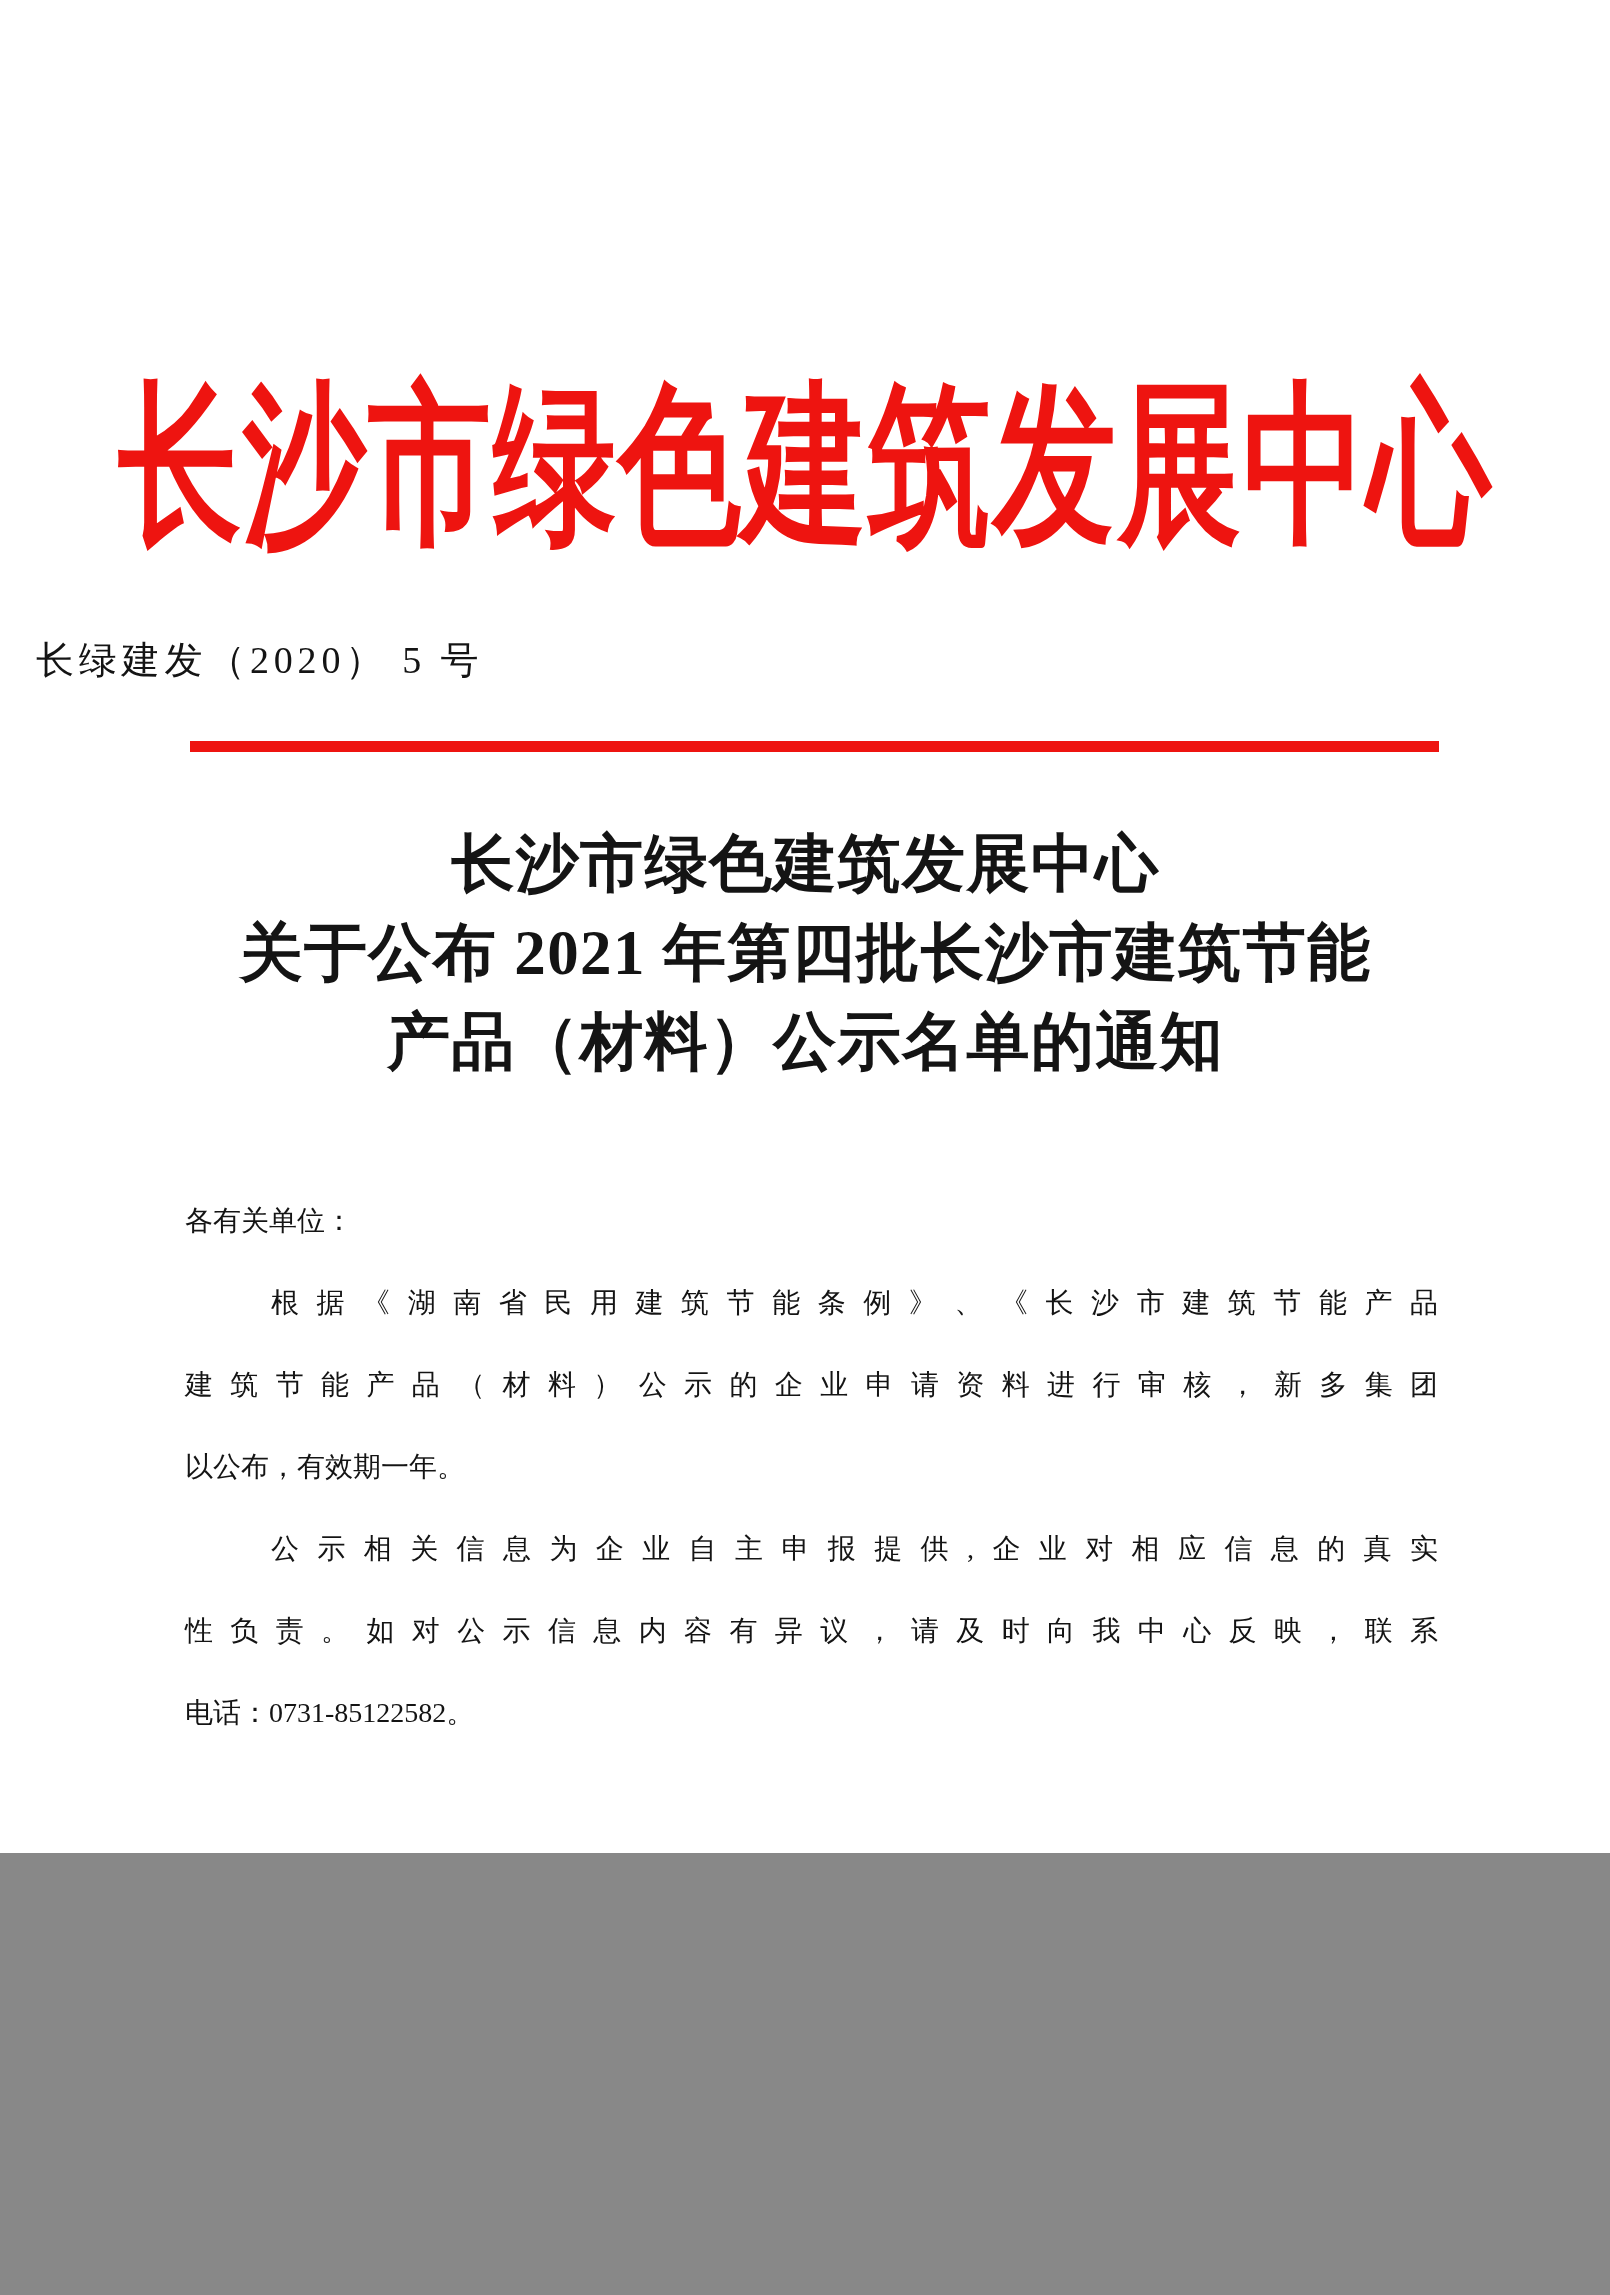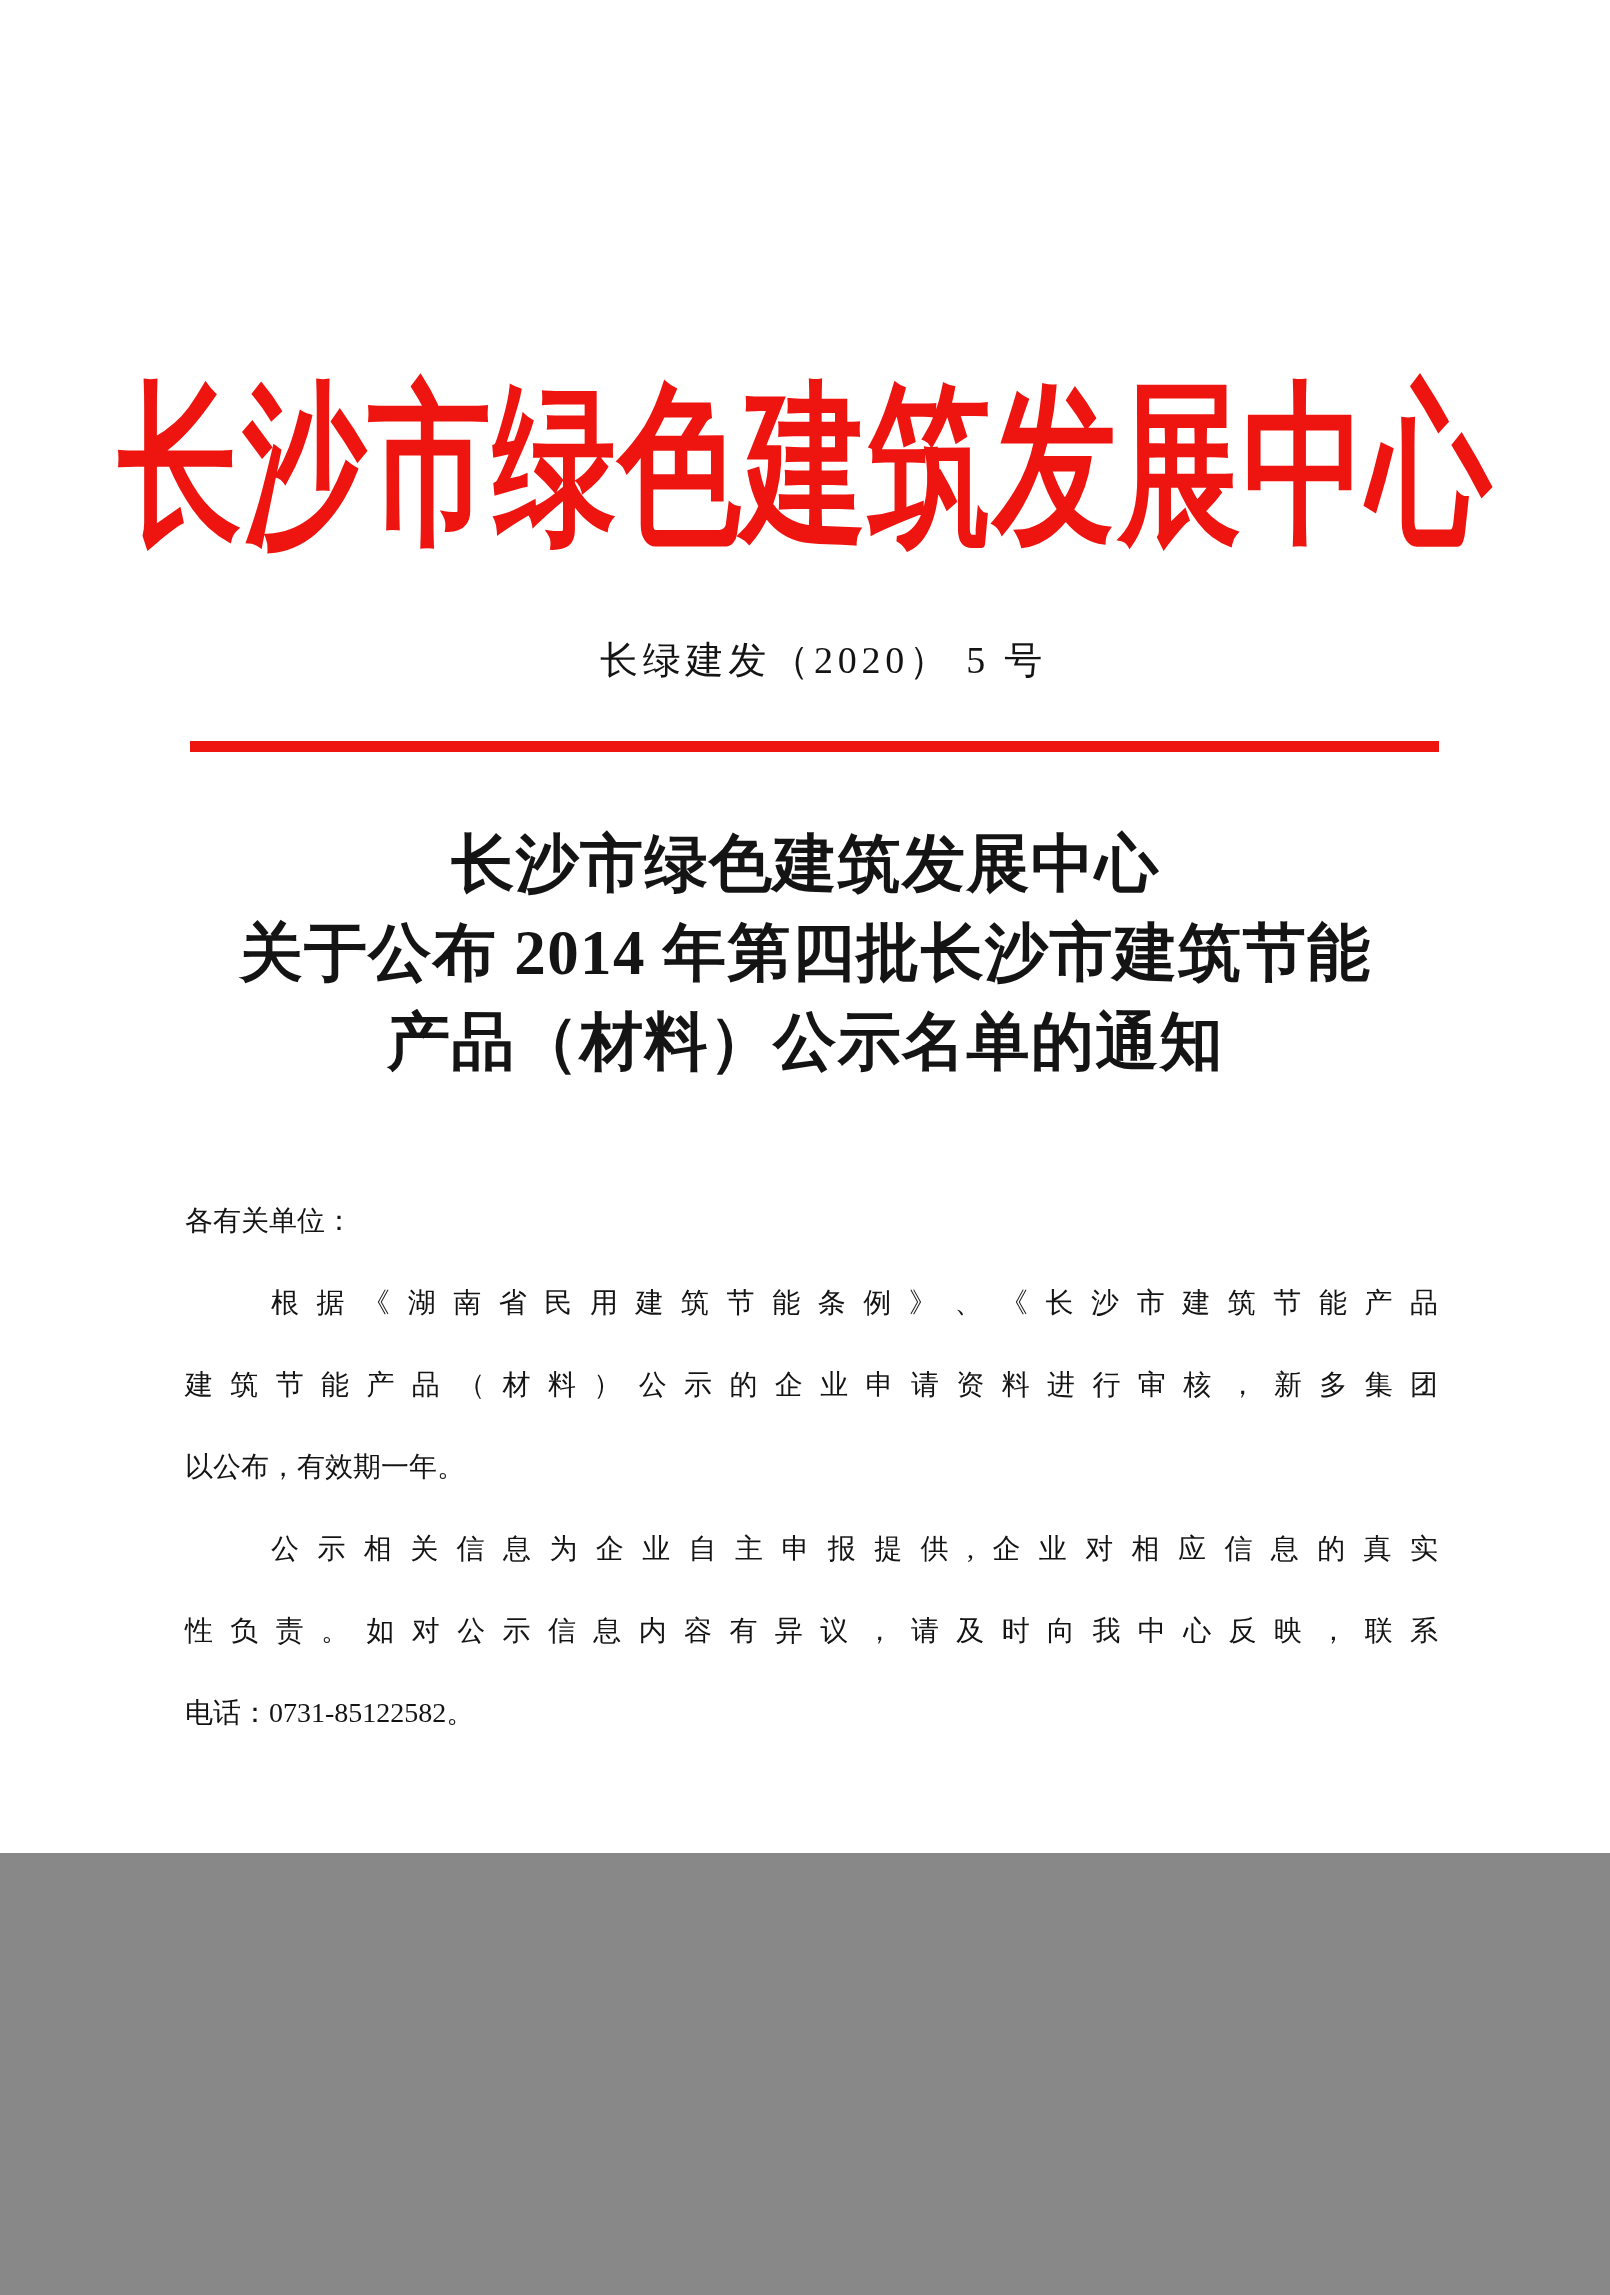--- a/index.html
+++ b/index.html
@@ -23,21 +23,21 @@
     letter-spacing:2px;
     white-space:nowrap;
     color:var(--accent-red,#ee1410);
     transform:scaleY(1.42);
     transform-origin:center top;
   }
   
   .doc-number{
     position:absolute;
     top:638px;left:0;right:0;
-    text-align:center;
+    text-align:left;
     font-size:38px;
     line-height:1.2;
     letter-spacing:4.8px;
     white-space:nowrap;
     padding-left:36px;
   }
   
   .red-divider{
     position:absolute;
     top:741px;left:190px;
@@ -90,21 +90,21 @@
 <div class="page" style="--accent-red: #ee1410; --text-color: #141414;">
 
   <div class="letterhead">长沙市绿色建筑发展中心</div>
 
   <div class="doc-number">长绿建发（2020） 5 号</div>
 
   <div class="red-divider"></div>
 
   <div class="title-block">
     <div>长沙市绿色建筑发展中心</div>
-    <div>关于公布 2014 年第四批长沙市建筑节能</div>
+    <div>关于公布 2021 年第四批长沙市建筑节能</div>
     <div>产品（材料）公示名单的通知</div>
   </div>
 
   <div class="body-block">
     <div class="body-line salutation">各有关单位：</div>
     <div class="body-line fill indent">根据《湖南省民用建筑节能条例》、《长沙市建筑节能产品</div>
     <div class="body-line fill">建筑节能产品（材料）公示的企业申请资料进行审核，新多集团</div>
     <div class="body-line">以公布，有效期一年。</div>
     <div class="body-line fill indent">公示相关信息为企业自主申报提供,企业对相应信息的真实</div>
     <div class="body-line fill">性负责。如对公示信息内容有异议，请及时向我中心反映，联系</div>

